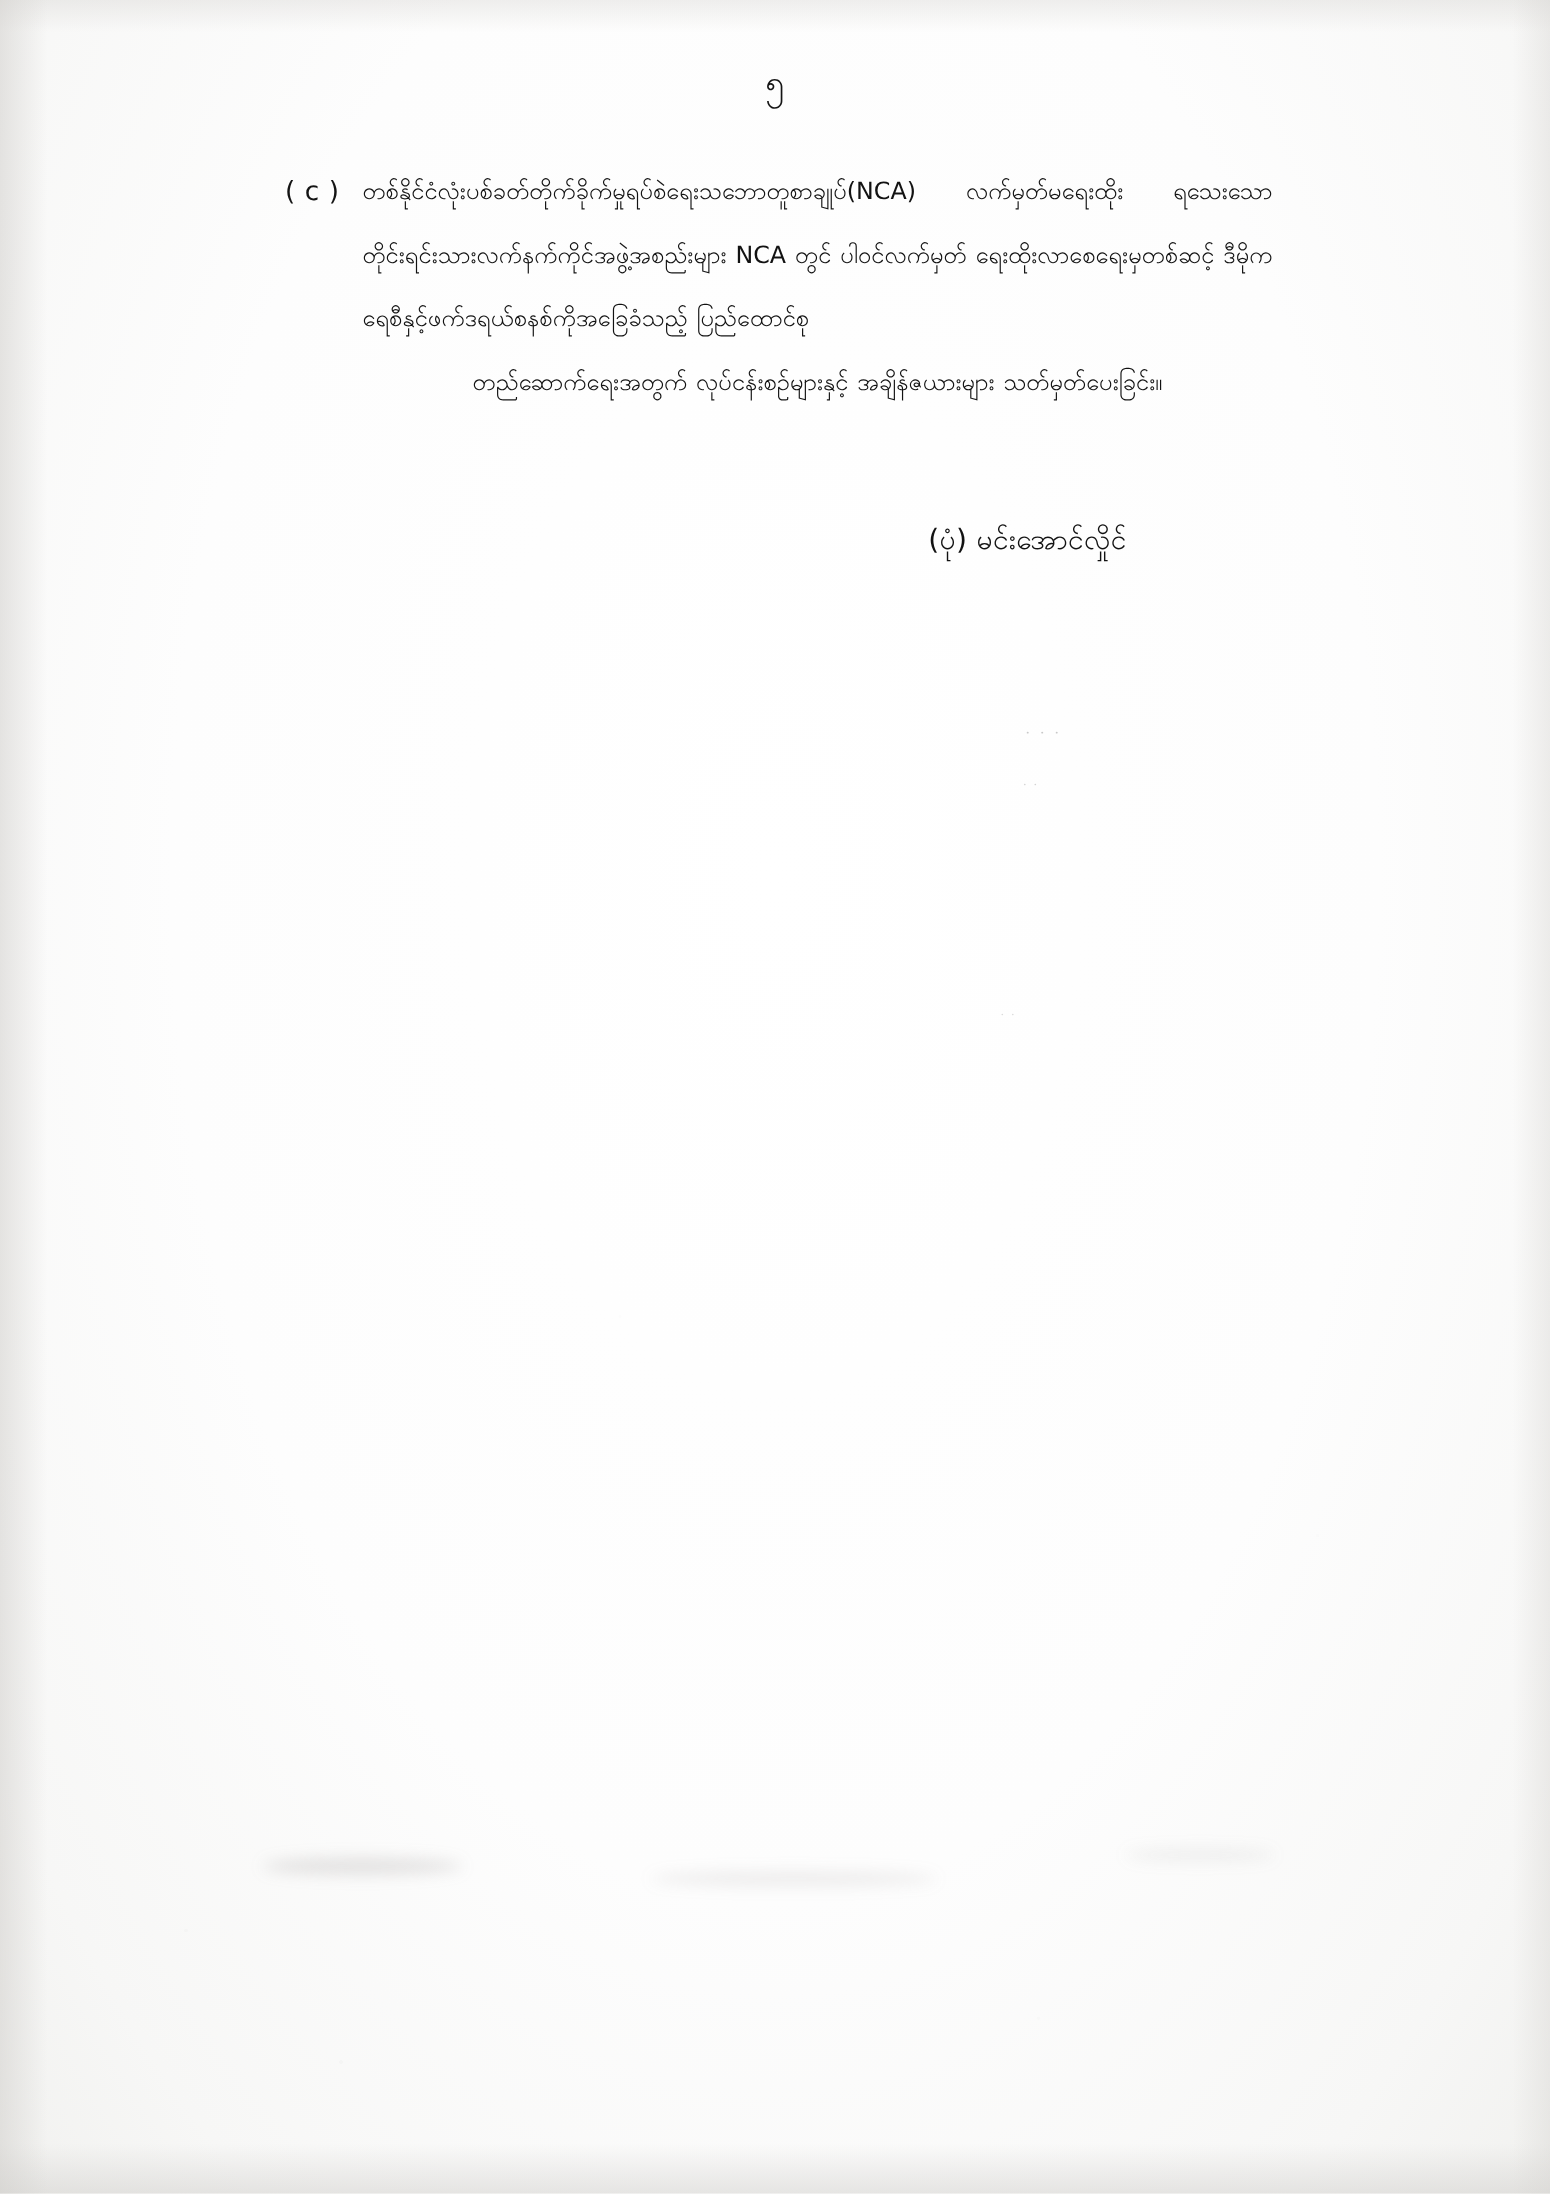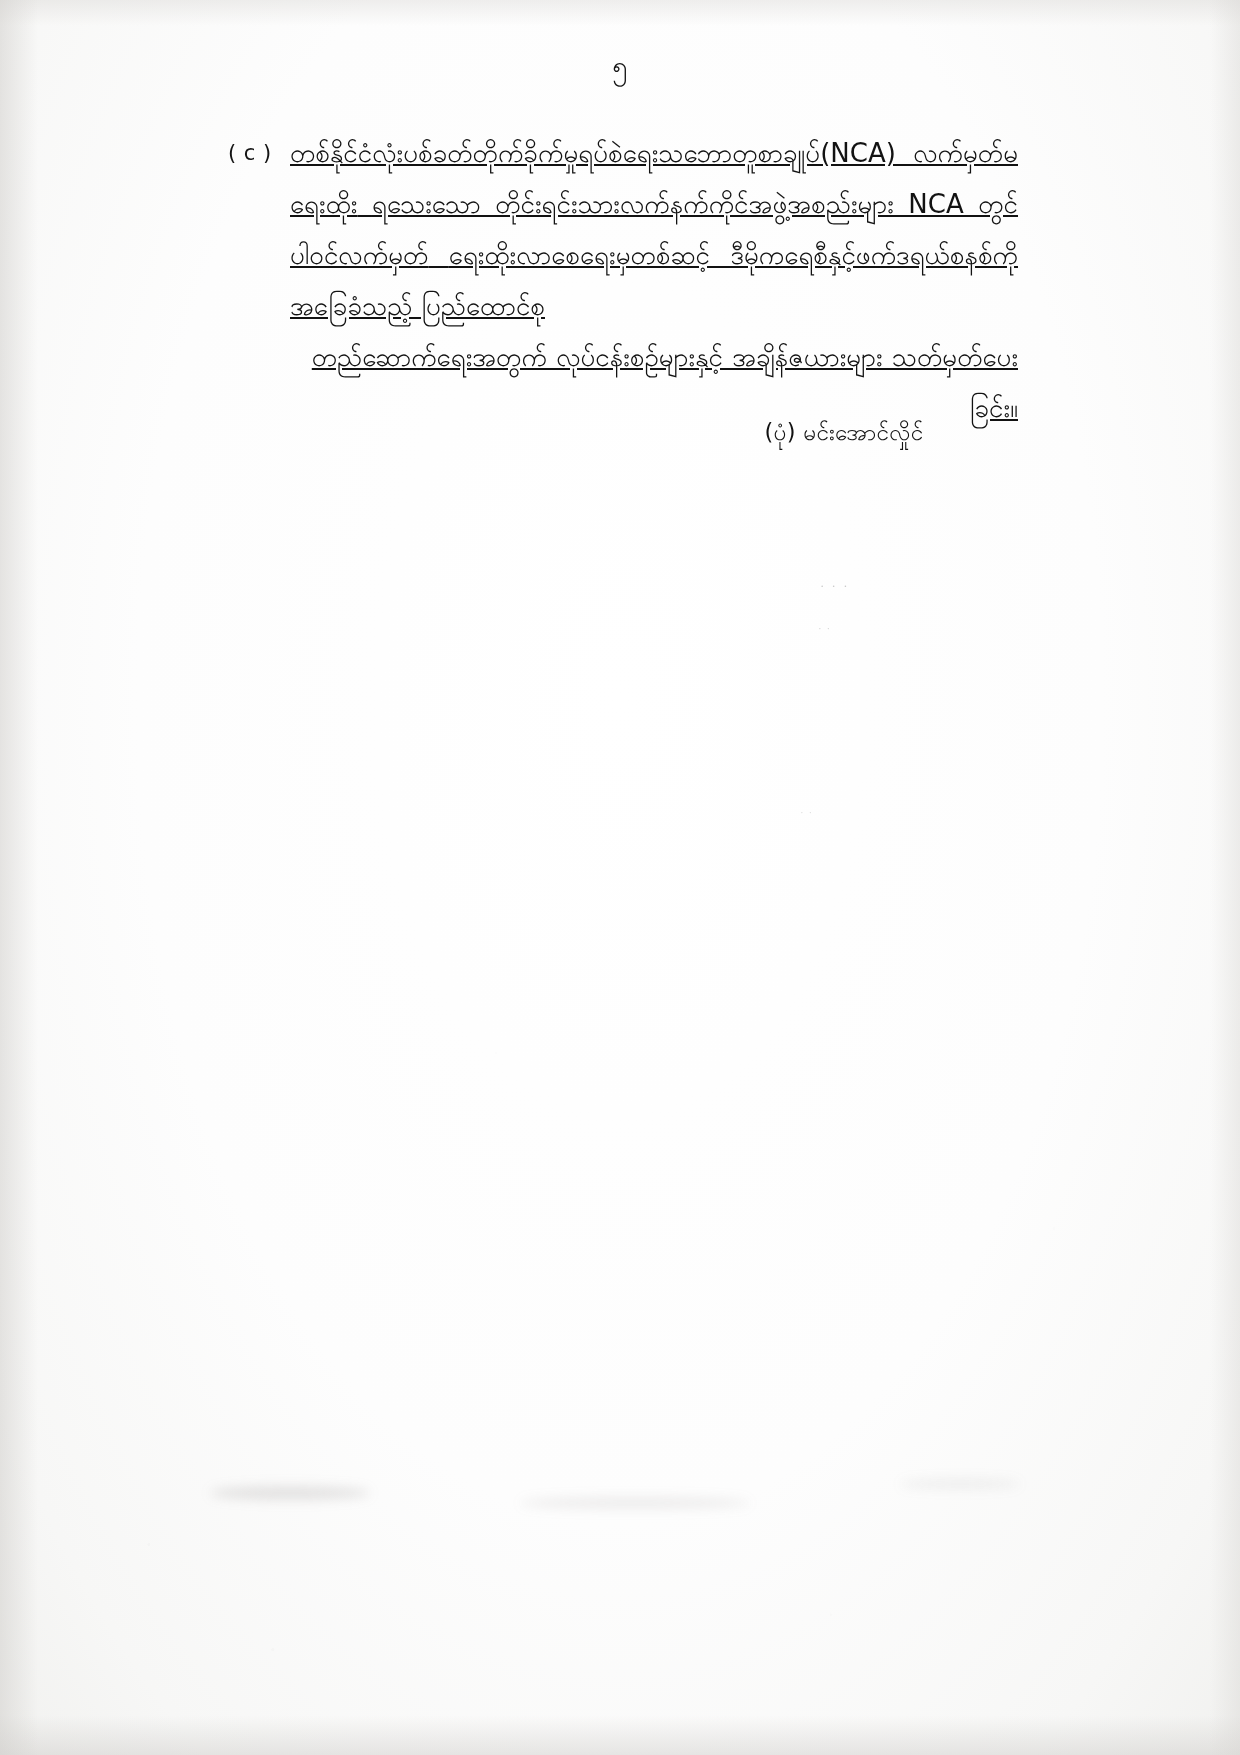--- a/index.html
+++ b/index.html
@@ -78,38 +78,37 @@
   .clause-marker {
     width: 62px;
     flex: 0 0 62px;
     font-size: 21px;
     line-height: 51px;
     color: #141414;
     letter-spacing: 0.5px;
   }
   .clause-body {
     flex: 1 1 auto;
-    font-size: 26px;
+    font-size: 19px;
     line-height: 51px;
     color: #121212;
     text-align: justify;
     text-justify: inter-word;
     word-spacing: 1px;
-    text-decoration: underline;
   }
   .clause-body .last-line {
     display: block;
-    text-align: right;
+    text-align: center;
   }
 
   
   .signature {
     position: absolute;
     top: 408px;
-    left: 574px;
+    left: 552px;
     width: 540px;
     text-align: center;
     font-size: 22.5px;
     line-height: 48px;
     color: #121212;
   }
   .signature .line {
     display: block;
     white-space: nowrap;
   }

